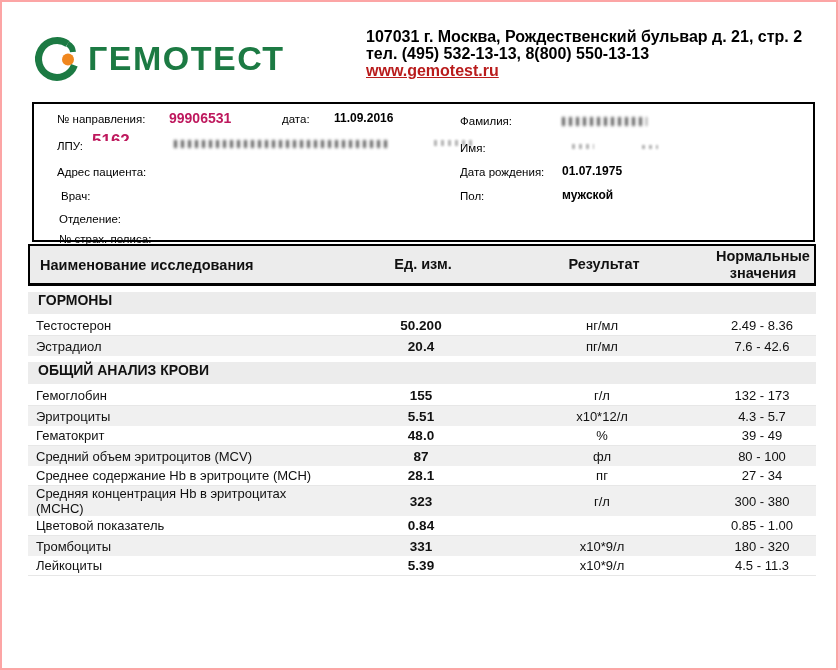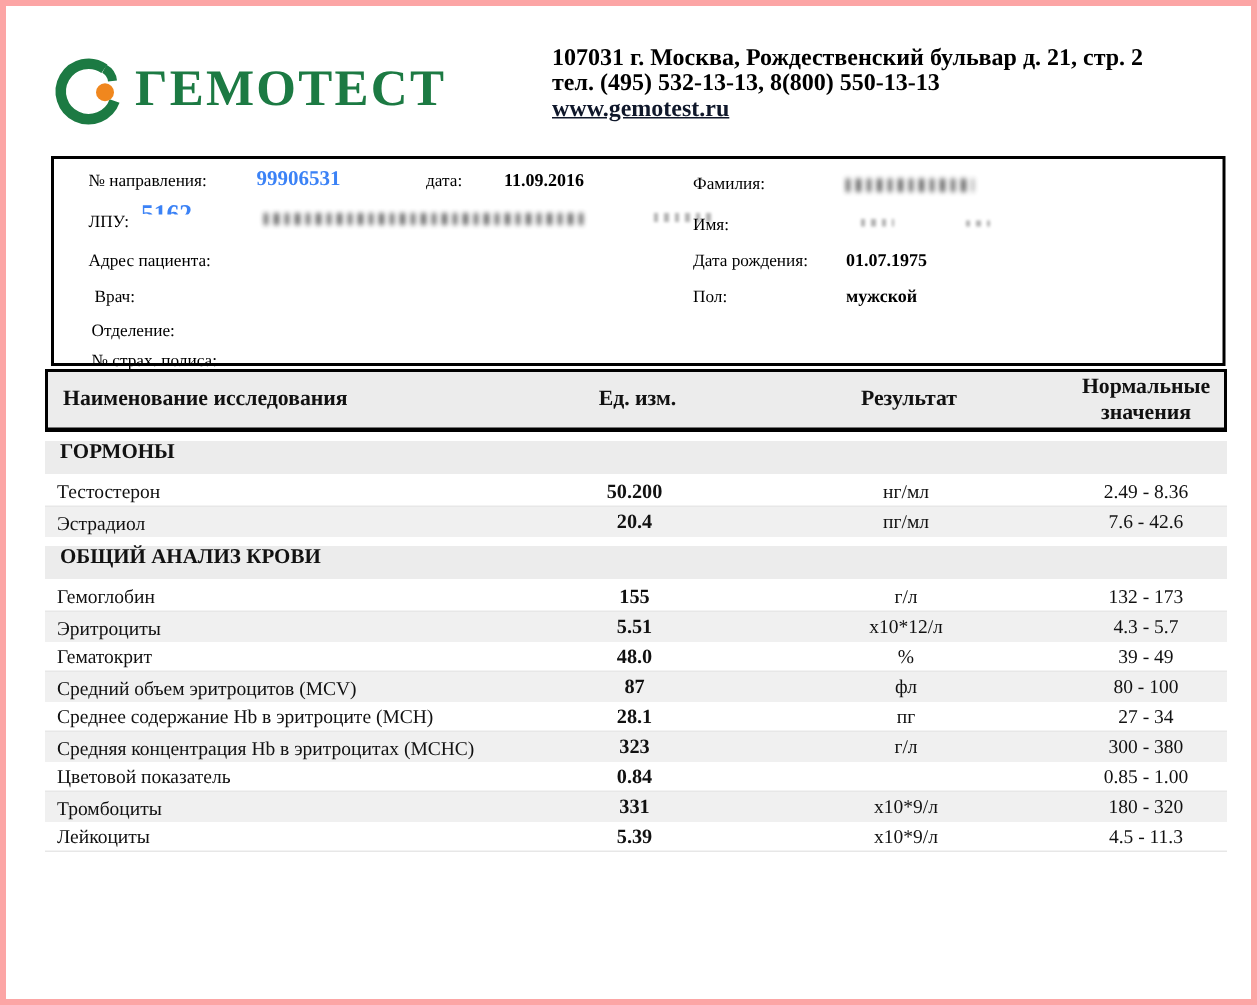--- a/index.html
+++ b/index.html
@@ -1,31 +1,31 @@
 <!DOCTYPE html>
 <html><head>
 <meta charset="utf-8">
 <style>
   html,body{margin:0;padding:0;background:#fff;}
   .page{
     position:relative;width:838px;height:670px;background:#ffffff;
-    font-family:Liberation Serif, serif;color:#111;
-    overflow:hidden;box-sizing:border-box;border:4px solid #fca5a5;
+    font-family:Liberation Sans, sans-serif;color:#111;
+    overflow:hidden;box-sizing:border-box;border:2px solid #fca5a5;
   }
   
   .logo{position:absolute;left:30px;top:30px;display:flex;align-items:center;gap:6px;}
   .logo-text{font-size:34px;font-weight:800;letter-spacing:1.5px;color:#1c7a43;line-height:1;}
   .contact{position:absolute;left:364px;top:26px;width:440px;font-size:16px;font-weight:700;line-height:17px;color:#000;}
-  .contact .site{color:#0f172a;text-decoration:underline;display:inline-block;cursor:pointer;}
+  .contact .site{color:#b91c1c;text-decoration:underline;display:inline-block;cursor:pointer;}
   
   .form-box{position:absolute;left:30px;top:100px;width:783px;height:140px;border:2px solid #000;box-sizing:border-box;background:#fff;}
   .fld{position:absolute;font-size:11.5px;color:#000;white-space:nowrap;}
   .val{position:absolute;font-size:12px;font-weight:700;color:#000;white-space:nowrap;}
   .clip{overflow:hidden;position:absolute;}
-  .clip>span{display:block;font-weight:700;color:#3b82f6;filter:blur(.3px);}
+  .clip>span{display:block;font-weight:700;color:#be185d;filter:blur(.3px);}
   .smudge{position:absolute;filter:blur(1.6px);opacity:.75;
     background:repeating-linear-gradient(90deg,#222 0 3px,transparent 3px 7px);}
   .smudge.faint{opacity:.35;filter:blur(1.2px);}
   
   .results{position:absolute;left:26px;top:242px;width:788px;}
   .thead{
     display:grid;grid-template-columns:318px 150px 212px 1fr;align-items:center;
     background:#ececec;border:2px solid #000;border-bottom:3px solid #000;
     box-sizing:border-box;min-height:42px;font-weight:700;font-size:14.5px;
   }

